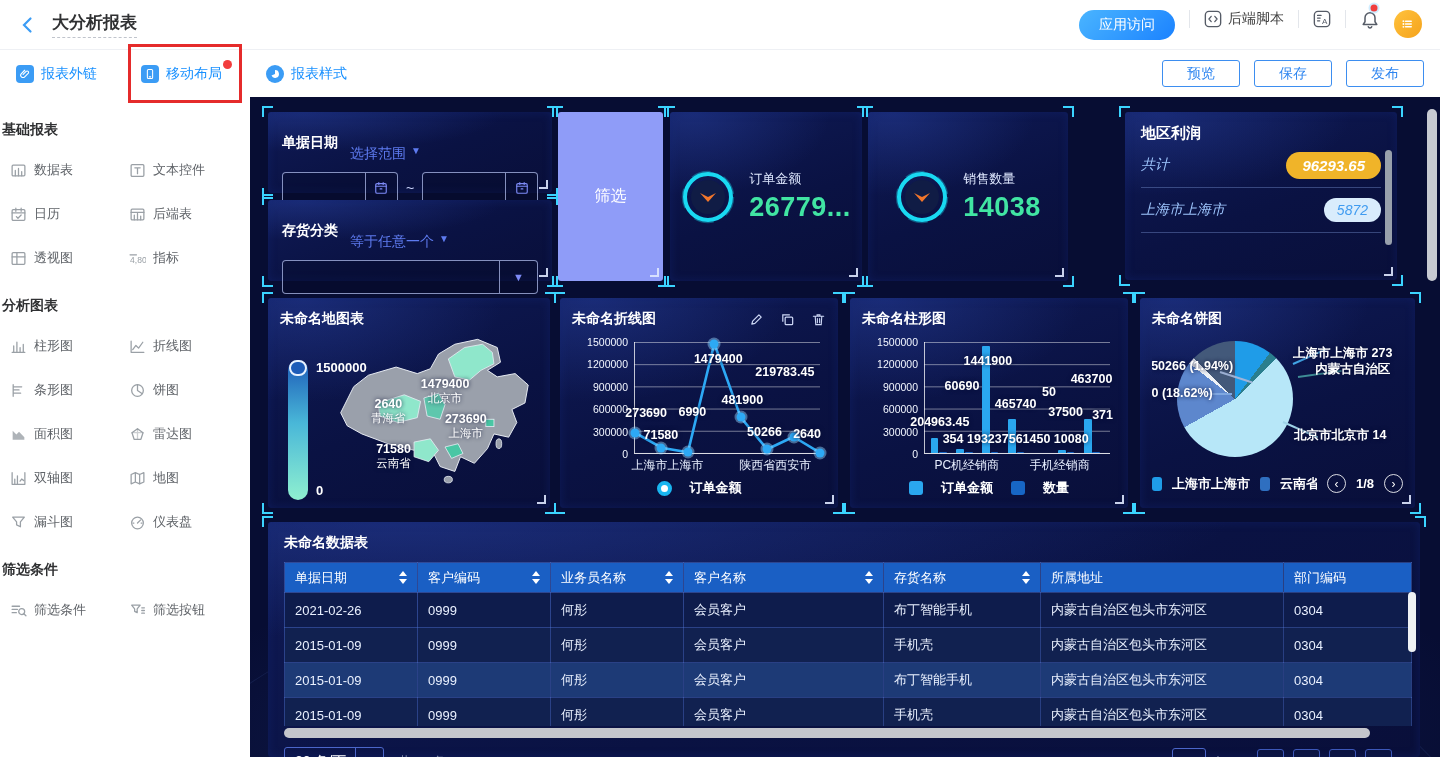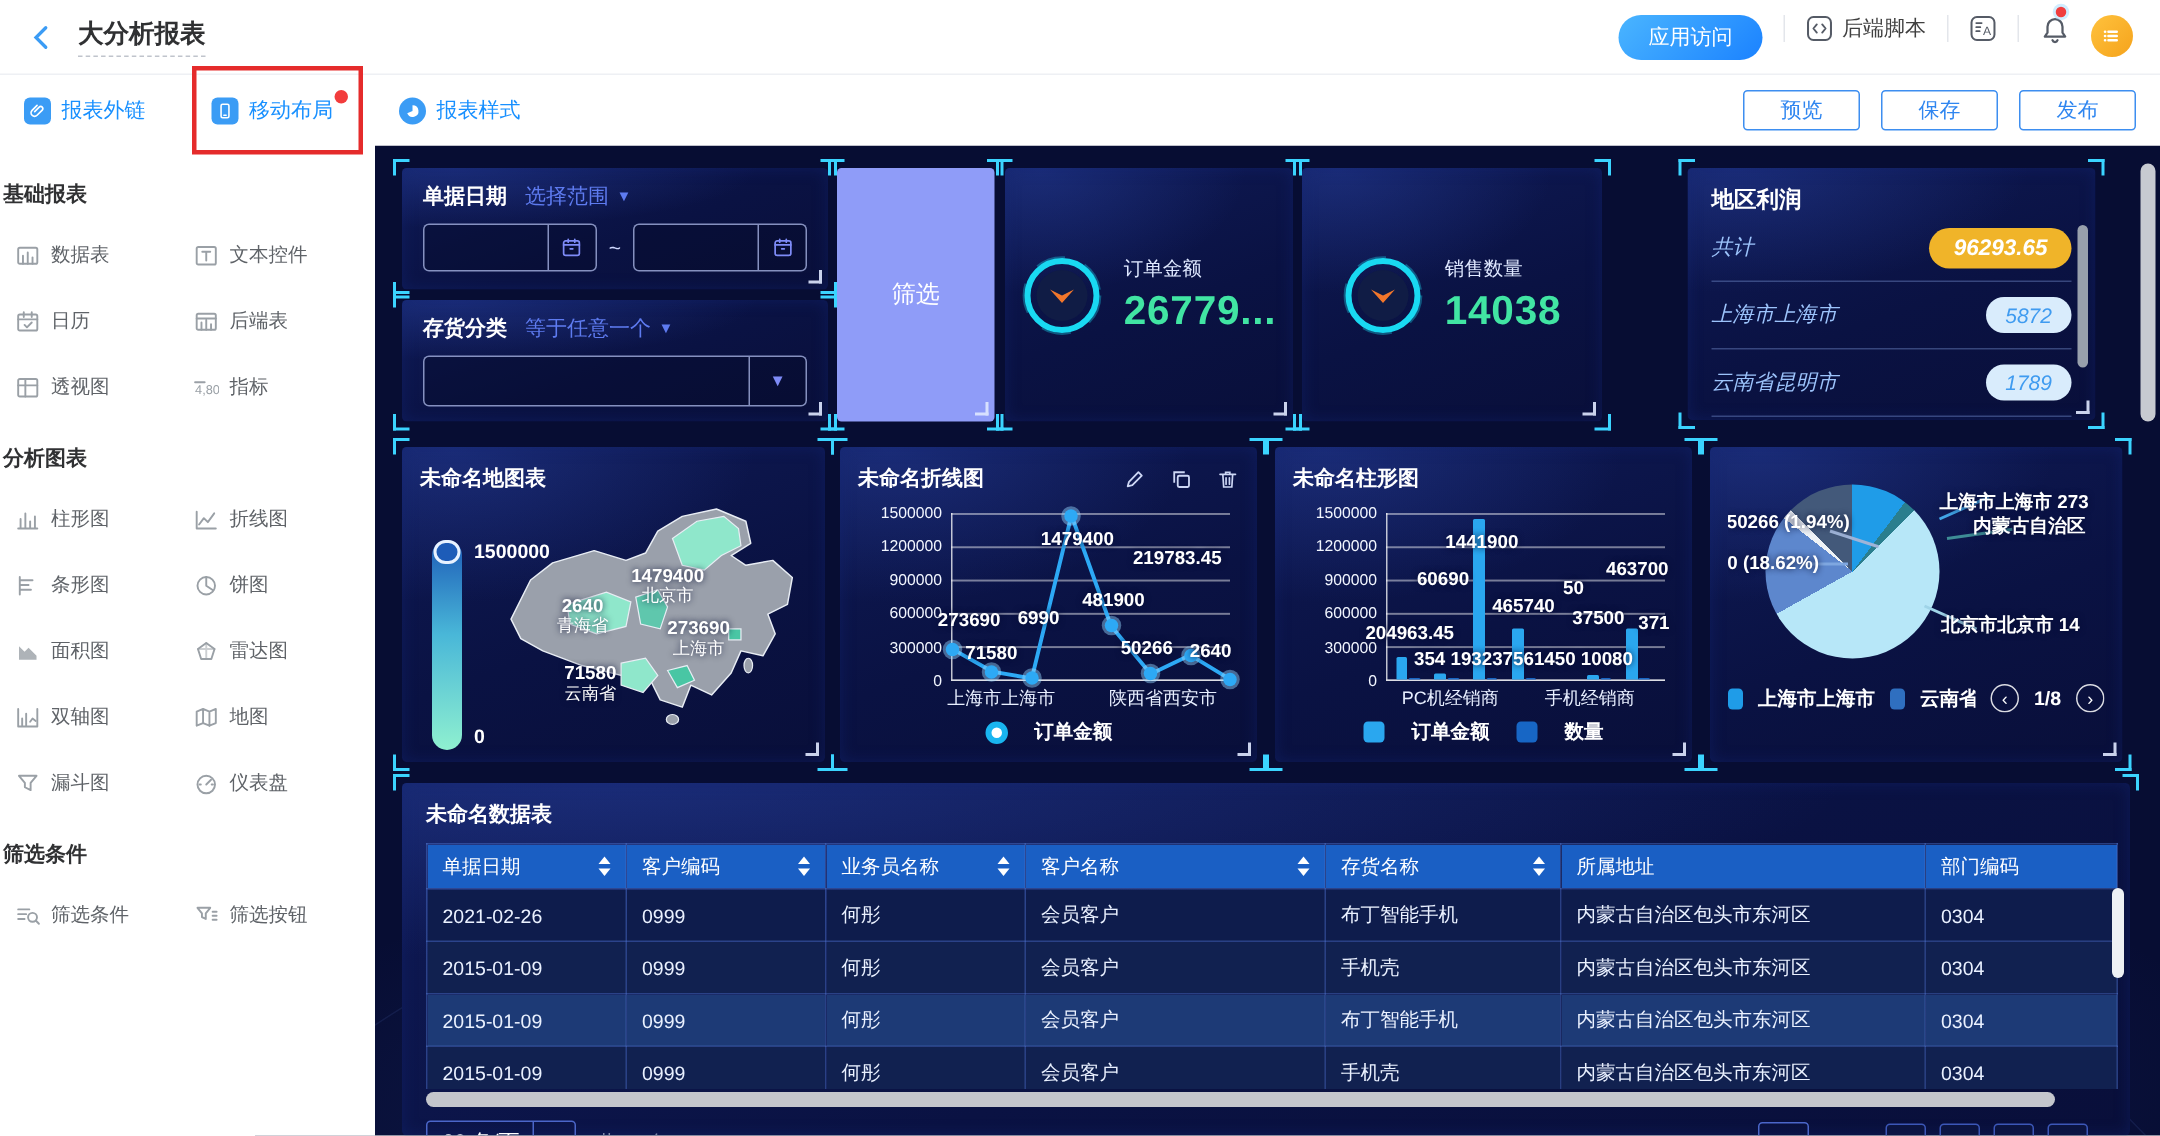--- a/index.html
+++ b/index.html
@@ -67,21 +67,21 @@
   .cbl{left:-6px;bottom:-6px;border-right:none;border-top:none;}
   .cbr{right:-6px;bottom:-6px;border-left:none;border-top:none;}
   .rs { position:absolute; right:4px; bottom:4px; width:9px; height:9px;
     border-right:2px solid #dfe8ff; border-bottom:2px solid #dfe8ff; opacity:.9; cursor:nwse-resize;}
 
   
   .fc-date { left:18px; top:15px; width:284px; height:81px; padding:10px 14px;}
   .fc-cat  { left:18px; top:103px; width:284px; height:81px; padding:10px 14px;}
   .flt-head { display:flex; align-items:center; gap:12px; font-size:14px;}
   .flt-label { color:#fff; font-weight:700;}
-  .flt-mode { color:#5e7bf0; cursor:pointer; display:flex; align-items:center; gap:5px;}
+  .flt-mode { color:#5e7bf0; cursor:pointer; display:flex; gap:5px;margin-top:23px;}
   .caret { font-size:10px; color:#5e7bf0;}
   .dates { display:flex; align-items:center; gap:8px; margin-top:9px;}
   .dinput { flex:1; height:32px; border:1px solid rgba(176,188,236,.75); border-radius:4px;
     display:flex; background:rgba(6,10,40,.4); overflow:hidden;}
   .dinput input { flex:1; background:transparent; border:none; outline:none; color:#dfe6ff;
     padding:0 8px; font-size:13px; min-width:0;}
   .dseg { width:32px; border-left:1px solid rgba(176,188,236,.75); display:flex;
     align-items:center; justify-content:center; color:#7e8bf7; cursor:pointer;}
   .tilde { color:#cfd8ff; font-size:14px;}
   .sel { height:34px; margin-top:9px; border:1px solid rgba(176,188,236,.75); border-radius:4px;
@@ -571,24 +571,20 @@
         <span class="corner cbl"></span>
         <span class="corner cbr"></span>
       <div class="rg-title">地区利润</div>
       <div class="rg-row">
         <span class="rg-name">共计</span>
         <span class="badge-gold">96293.65</span>
       </div>
       <div class="rg-row">
         <span class="rg-name">上海市上海市</span>
         <span class="badge-light">5872</span>
-      </div>
-      <div class="rg-row">
-        <span class="rg-name">云南省昆明市</span>
-        <span class="badge-light">1789</span>
       </div>
       <span class="rg-scroll"></span>
       <span class="rs"></span>
     </section>
 
     <section class="card chart-card c-map">
       <span class="corner ctl"></span>
         <span class="corner ctr"></span>
         <span class="corner cbl"></span>
         <span class="corner cbr"></span>
@@ -756,20 +752,21 @@
         <span>数量</span>
       </div>
       <span class="rs"></span>
     </section>
 
     <section class="card chart-card c-pie">
       <span class="corner ctl"></span>
         <span class="corner ctr"></span>
         <span class="corner cbl"></span>
         <span class="corner cbr"></span>
+      <div class="cc-title">未命名饼图</div>
       <div class="pie-body">
         <div id="pie" class="pie" style="background: conic-gradient(rgb(31, 156, 232) 0deg, rgb(31, 156, 232) 37.1deg, rgb(42, 126, 142) 37.1deg, rgb(42, 126, 142) 45deg, rgb(183, 231, 248) 45deg, rgb(183, 231, 248) 240.8deg, rgb(93, 135, 205) 240.8deg, rgb(93, 135, 205) 307.9deg, rgb(238, 242, 246) 307.9deg, rgb(238, 242, 246) 314.9deg, rgb(67, 89, 122) 314.9deg, rgb(67, 89, 122) 360deg);"></div>
         <span class="pl" style="left:27%;top:30%;width:34px;transform:rotate(18deg);"></span>
         <span class="pl" style="left:20%;top:46%;width:30px;background:#7fa7e0;"></span>
         <span class="pl" style="left:56%;top:24%;width:36px;background:#42a7e8;transform:rotate(-24deg);"></span>
         <span class="pl" style="left:58%;top:33%;width:44px;background:#3e8d96;transform:rotate(-8deg);"></span>
         <span class="pl" style="left:52%;top:66%;width:38px;background:#9fd4e8;transform:rotate(24deg);"></span>
         <div style="position:absolute;inset:0;">
             <span class="cl" style="left: 16%; top: 26%;">50266 (1.94%)</span>
             <span class="cl" style="left: 12%; top: 46%;">0 (18.62%)</span>

